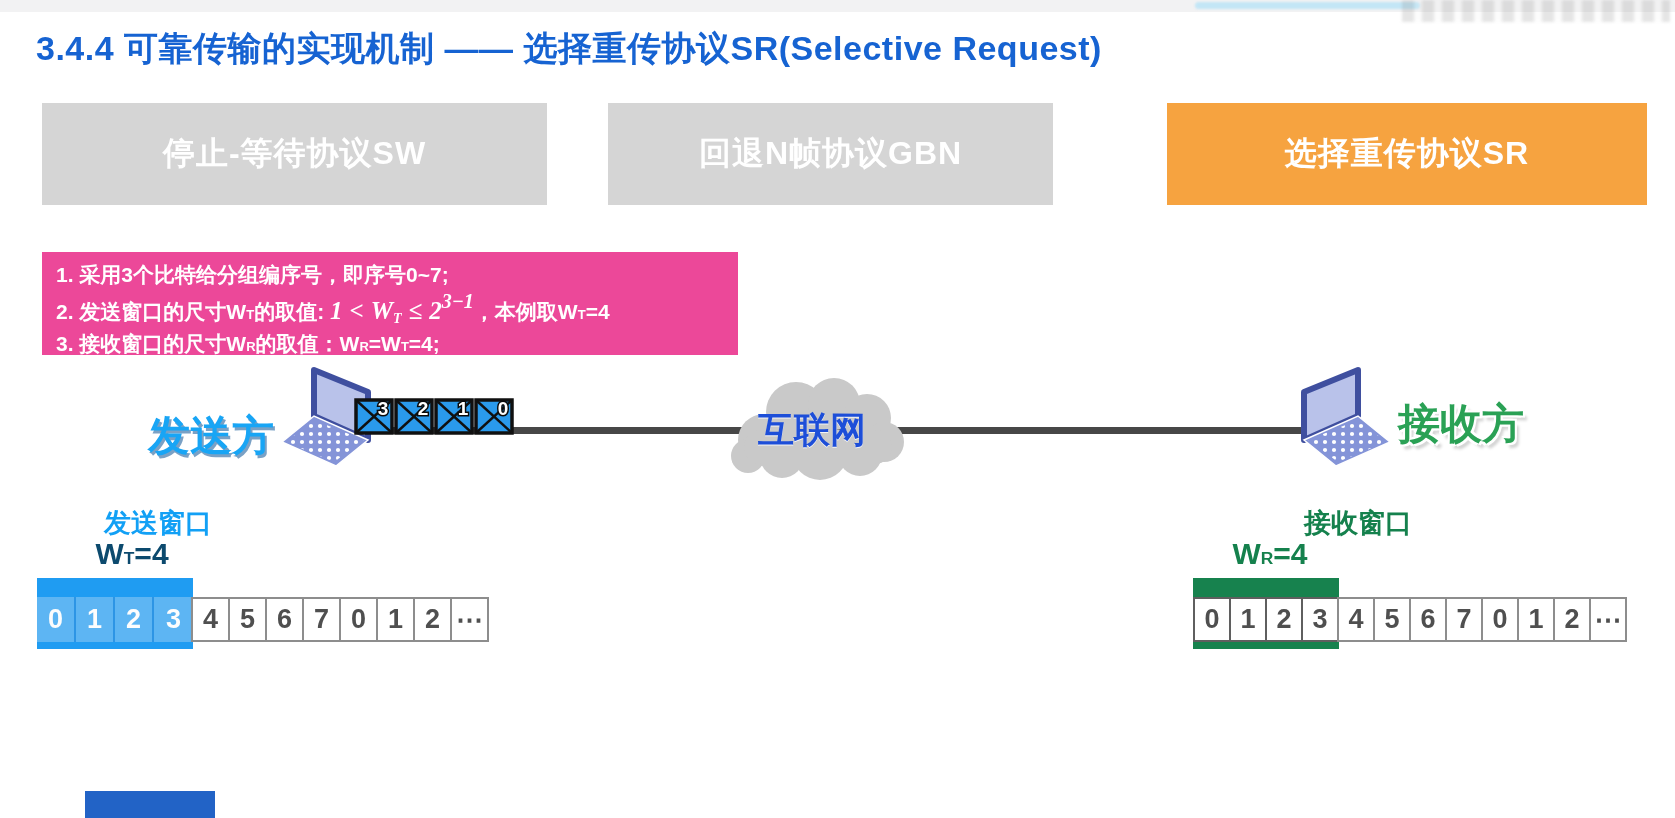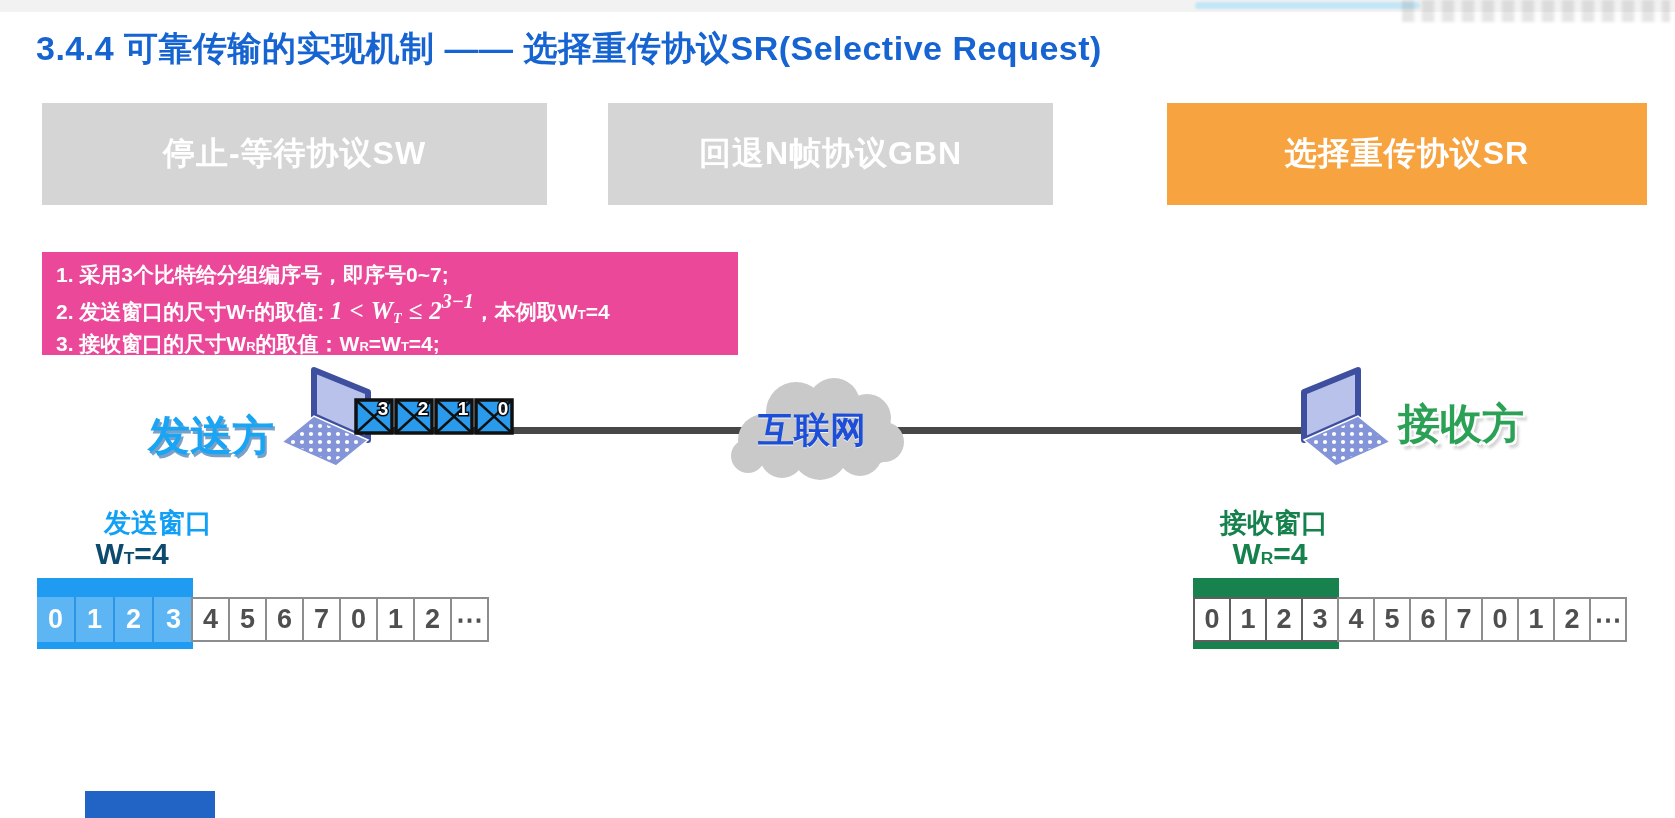--- a/index.html
+++ b/index.html
@@ -48,21 +48,21 @@
   .cloud { position:absolute; left:712px; top:372px; width:200px; height:108px; }
   .cloud-label { position:absolute; left:712px; top:406px; width:200px; text-align:center;
       font-size:36px; font-weight:bold; color:#1d4ed8; text-shadow:0 1px 0 rgba(255,255,255,.8); }
 
   
   .win-title { position:absolute; width:160px; text-align:right; font-size:27px; font-weight:bold; }
   .win-size  { position:absolute; width:160px; text-align:center; font-size:30px; font-weight:bold; }
   .win-size .ss { font-size:.58em; }
   .sw-title { left:52px; top:505px; color:#12a0f5; }
   .sw-size  { left:52px; top:537px; color:#0c4a6e; }
-  .rw-title { left:1168px; top:505px; color:#15814d; }
+  .rw-title { left:1252px; top:505px; color:#15814d; }
   .rw-size  { left:1190px; top:537px; color:#15814d; }
 
   .row { position:absolute; display:flex; align-items:flex-start; }
   .row-sender { left:37px; top:578px; }
   .row-receiver { left:1193px; top:578px; }
   .winwrap { display:flex; padding:19px 0 7px 0; }
   .winwrap-blue { background:#1f9cf2; }
   .winwrap-green { background:#17824e; }
   .cell { width:39px; height:45px; display:flex; align-items:center; justify-content:center;
       font-size:27px; font-weight:600; }

